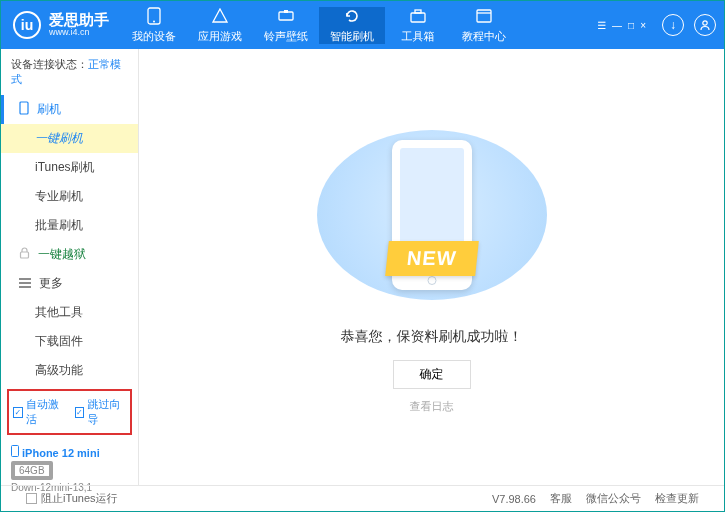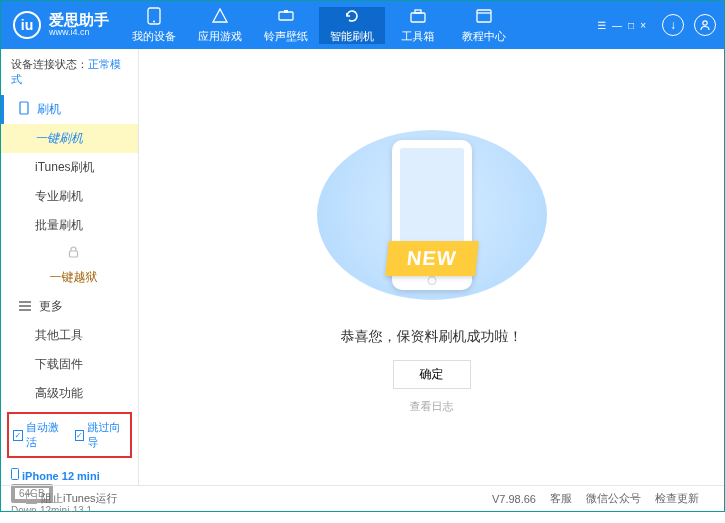--- a/index.html
+++ b/index.html
@@ -51,21 +51,21 @@
 
 .msg { margin-top: 18px; font-size: 14px; color: #333; }
 .okbtn { margin-top: 14px; padding: 5px 26px; border: 1px solid #ddd; background: #fff; font-size: 12px; cursor: pointer; }
 .loglink { margin-top: 10px; font-size: 11px; color: #aaa; cursor: pointer; }
 
 .footer { height: 26px; border-top: 1px solid #e6e6e6; display: flex; align-items: center; font-size: 11px; color: #666; padding: 0 25px; }
 .footer label { display: flex; align-items: center; gap: 4px; }
 .footer .fcb { width: 11px; height: 11px; border: 1px solid #aaa; }
 .footer .spacer { flex: 1; }
 .footer .fitem { margin-left: 14px; cursor: pointer; }
-.ico-gray { color: #a16207; flex-direction: column; }
+.ico-gray { color: #15803d; }
 </style>
 </head>
 <body>
 
 <div class="app">
 
   <div class="titlebar">
     <div class="logo-block">
       <div class="logo-circle">iu</div>
       <div class="logo-text">

